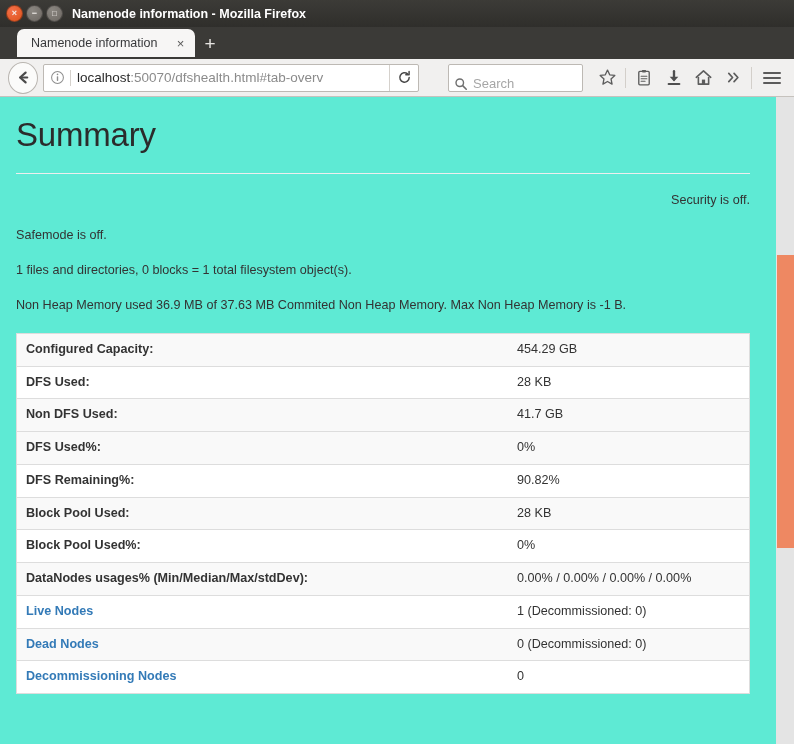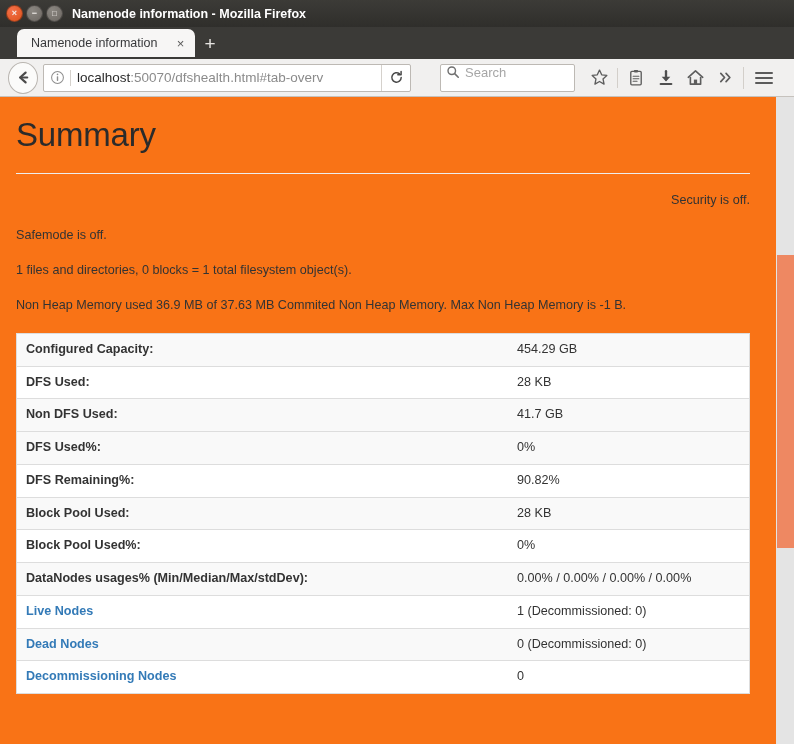--- a/index.html
+++ b/index.html
@@ -138,21 +138,21 @@
   }
 
   
   .navbar {
     height: 38px;
     background: #f1f0ef;
     border-bottom: 1px solid #c6c2bd;
     display: flex;
     align-items: center;
     flex: 0 0 auto;
-    padding: 0 16px 0 8px;
+    padding: 0 8px 0 8px;
     box-sizing: border-box;
     gap: 5px;
   }
   .nav-btn {
     width: 30px;
     height: 30px;
     display: flex;
     align-items: center;
     justify-content: center;
     flex: 0 0 auto;
@@ -212,21 +212,21 @@
     flex: 0 0 auto;
     border-left: 1px solid #d5d1cc;
   }
   .searchbar {
     width: 133px;
     height: 26px;
     background: #ffffff;
     border: 1px solid #bdb9b4;
     border-radius: 2px;
     display: flex;
-    align-items: flex-start;
+    align-items: flex-end;
     flex: 0 0 auto;
     margin-left: 24px;
   }
   .search-icon-wrap {
     width: 24px;
     display: flex;
     align-items: center;
     justify-content: center;
     flex: 0 0 auto;
   }
@@ -279,21 +279,21 @@
     position: relative;
     background: #ffffff;
     overflow: hidden;
     display: flex;
   }
   .page {
     flex: 1 1 auto;
     padding: 0 0 0 0;
     overflow: hidden;
     position: relative;
-    background: #f97316;
+    background: #5eead4;
   }
   .page-inner {
     padding: 0 26px 0 16px;
   }
   h1.page-title {
     font-family: "Liberation Sans", "DejaVu Sans", sans-serif;
     font-size: 33px;
     font-weight: normal;
     color: #2b2b2b;
     margin: 19px 0 0 0;

